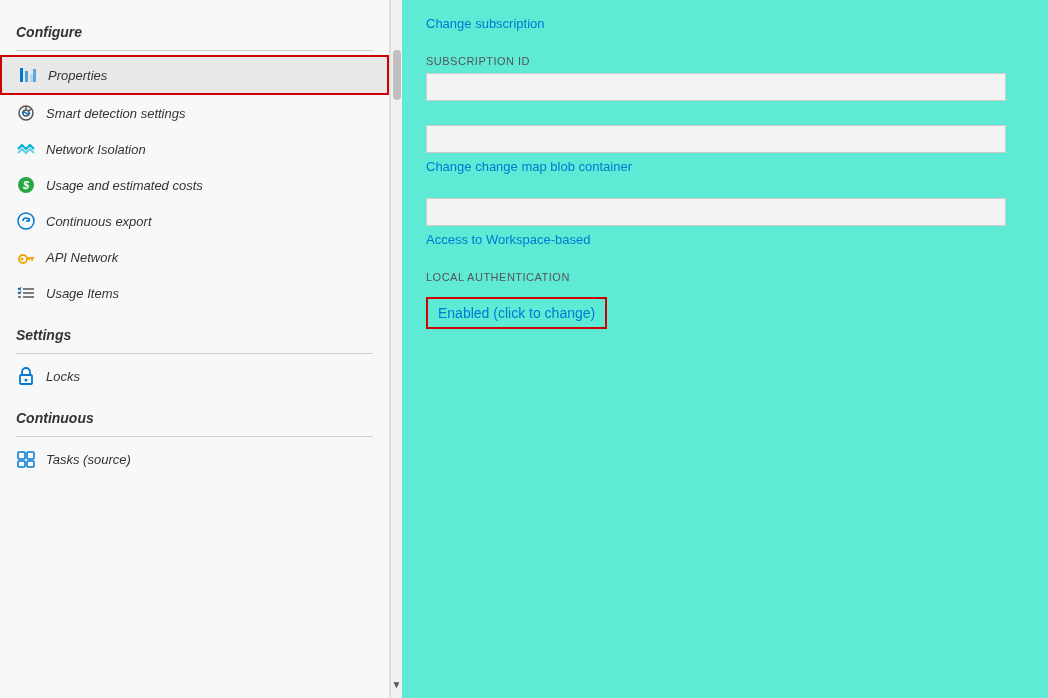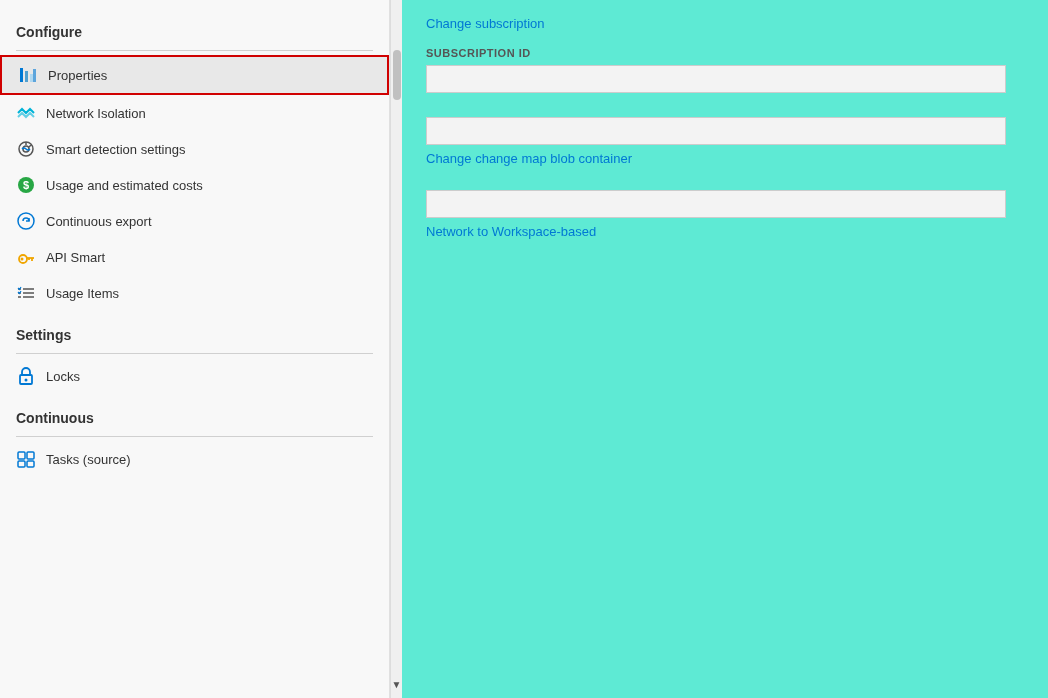--- a/index.html
+++ b/index.html
@@ -6,20 +6,21 @@
     body { font-family: 'Segoe UI', Arial, sans-serif; font-size: 13px; background: #fff; display: flex; height: 698px; overflow: hidden; }
 
     
     .sidebar {
       width: 390px;
       min-width: 390px;
       background: #f8f8f8;
       border-right: 1px solid #e0e0e0;
       overflow-y: auto;
       padding-top: 8px;
+      font-style: italic;
     }
 
     .sidebar-section-title {
       font-weight: 700;
       font-size: 14px;
       color: #333;
       padding: 16px 16px 6px 16px;
     }
 
     .sidebar-divider {
@@ -61,26 +62,26 @@
       overflow-y: auto;
       background: #5eead4;
     }
 
     .field-section {
       margin-bottom: 24px;
     }
 
     .field-label {
       font-size: 11px;
-      font-weight: 700;
+      font-weight: 400;
       color: #555;
       letter-spacing: 0.5px;
       text-transform: uppercase;
       margin-bottom: 6px;
-      margin-top: 16px;
+      margin-top: 24px;
     }
 
     .field-input {
       width: 100%;
       max-width: 580px;
       height: 28px;
       background: #f3f3f3;
       border: 1px solid #ccc;
       padding: 4px 8px;
       font-size: 13px;
@@ -129,43 +130,43 @@
         <rect x="11" y="8" width="3" height="8" fill="#b0d8f0"></rect>
         <rect x="14" y="3" width="3" height="13" fill="#0078d4" opacity="0.6"></rect>
       </svg>
     </div>
     <span class="item-label">Properties</span>
   </div>
 
   <div class="sidebar-item">
     <div class="icon-placeholder">
       <svg width="18" height="18" viewBox="0 0 18 18">
-        <polyline points="1,9 5,5 9,9 13,5 17,9" fill="none" stroke="#00b4d8" stroke-width="2"></polyline>
-        <polyline points="1,13 5,9 9,13 13,9 17,13" fill="none" stroke="#00b4d8" stroke-width="2" opacity="0.6"></polyline>
-      </svg>
-    </div>
-    <span class="item-label">Network Isolation</span>
-  </div>
-
-  <div class="sidebar-item">
-    <div class="icon-placeholder">
-      <svg width="18" height="18" viewBox="0 0 18 18">
         <circle cx="9" cy="9" r="7" fill="none" stroke="#555" stroke-width="1.5"></circle>
         <circle cx="9" cy="9" r="3" fill="none" stroke="#555" stroke-width="1.5"></circle>
         <line x1="9" y1="2" x2="9" y2="5" stroke="#555" stroke-width="1.5"></line>
         <line x1="14" y1="5" x2="12" y2="7" stroke="#555" stroke-width="1.5"></line>
         <path d="M5 9 Q7 7 9 9 Q11 11 13 9" fill="none" stroke="#0078d4" stroke-width="1.5"></path>
       </svg>
     </div>
     <span class="item-label">Smart detection settings</span>
   </div>
 
   <div class="sidebar-item">
     <div class="icon-placeholder">
       <svg width="18" height="18" viewBox="0 0 18 18">
+        <polyline points="1,9 5,5 9,9 13,5 17,9" fill="none" stroke="#00b4d8" stroke-width="2"></polyline>
+        <polyline points="1,13 5,9 9,13 13,9 17,13" fill="none" stroke="#00b4d8" stroke-width="2" opacity="0.6"></polyline>
+      </svg>
+    </div>
+    <span class="item-label">Network Isolation</span>
+  </div>
+
+  <div class="sidebar-item">
+    <div class="icon-placeholder">
+      <svg width="18" height="18" viewBox="0 0 18 18">
         <circle cx="9" cy="9" r="8" fill="#28a745"></circle>
         <text x="9" y="13" text-anchor="middle" font-size="11" fill="white" font-weight="bold">$</text>
       </svg>
     </div>
     <span class="item-label">Usage and estimated costs</span>
   </div>
 
   <div class="sidebar-item">
     <div class="icon-placeholder">
       <svg width="18" height="18" viewBox="0 0 18 18">
@@ -182,21 +183,21 @@
       <svg width="18" height="18" viewBox="0 0 18 18">
         <polygon points="9,1 9,7" fill="none" stroke="#f0a500" stroke-width="0"></polygon>
 
         <circle cx="6" cy="11" r="4" fill="none" stroke="#f0a500" stroke-width="1.8"></circle>
         <line x1="9" y1="10" x2="17" y2="10" stroke="#f0a500" stroke-width="1.8"></line>
         <line x1="15" y1="10" x2="15" y2="13" stroke="#f0a500" stroke-width="1.8"></line>
         <line x1="12" y1="10" x2="12" y2="12" stroke="#f0a500" stroke-width="1.8"></line>
         <circle cx="5" cy="11" r="1.5" fill="#f0a500"></circle>
       </svg>
     </div>
-    <span class="item-label">API Smart</span>
+    <span class="item-label">API Network</span>
   </div>
 
   <div class="sidebar-item">
     <div class="icon-placeholder">
       <svg width="18" height="18" viewBox="0 0 18 18">
         <line x1="1" y1="5" x2="4" y2="5" stroke="#555" stroke-width="1.5"></line>
         <line x1="1" y1="9" x2="4" y2="9" stroke="#555" stroke-width="1.5"></line>
         <line x1="1" y1="13" x2="4" y2="13" stroke="#555" stroke-width="1.5"></line>
         <line x1="6" y1="5" x2="17" y2="5" stroke="#555" stroke-width="1.5"></line>
         <line x1="6" y1="9" x2="17" y2="9" stroke="#555" stroke-width="1.5"></line>
@@ -259,17 +260,21 @@
 
   <div class="field-section">
     <input class="field-input" type="text" value="" readonly="" style="">
     <br>
     <a class="link-blue">Change change map blob container</a>
   </div>
 
   <div class="field-section">
     <input class="field-input" type="text" value="" readonly="" style="">
     <br>
-    <a class="link-blue">Network to Workspace-based</a>
-  </div>
-
+    <a class="link-blue">Access to Workspace-based</a>
+  </div>
+
+  <div class="auth-section">
+    <div class="field-label">LOCAL AUTHENTICATION</div>
+    <div class="auth-enabled-btn">Enabled (click to change)</div>
+  </div>
 
 </div>
 
 </body></html>

